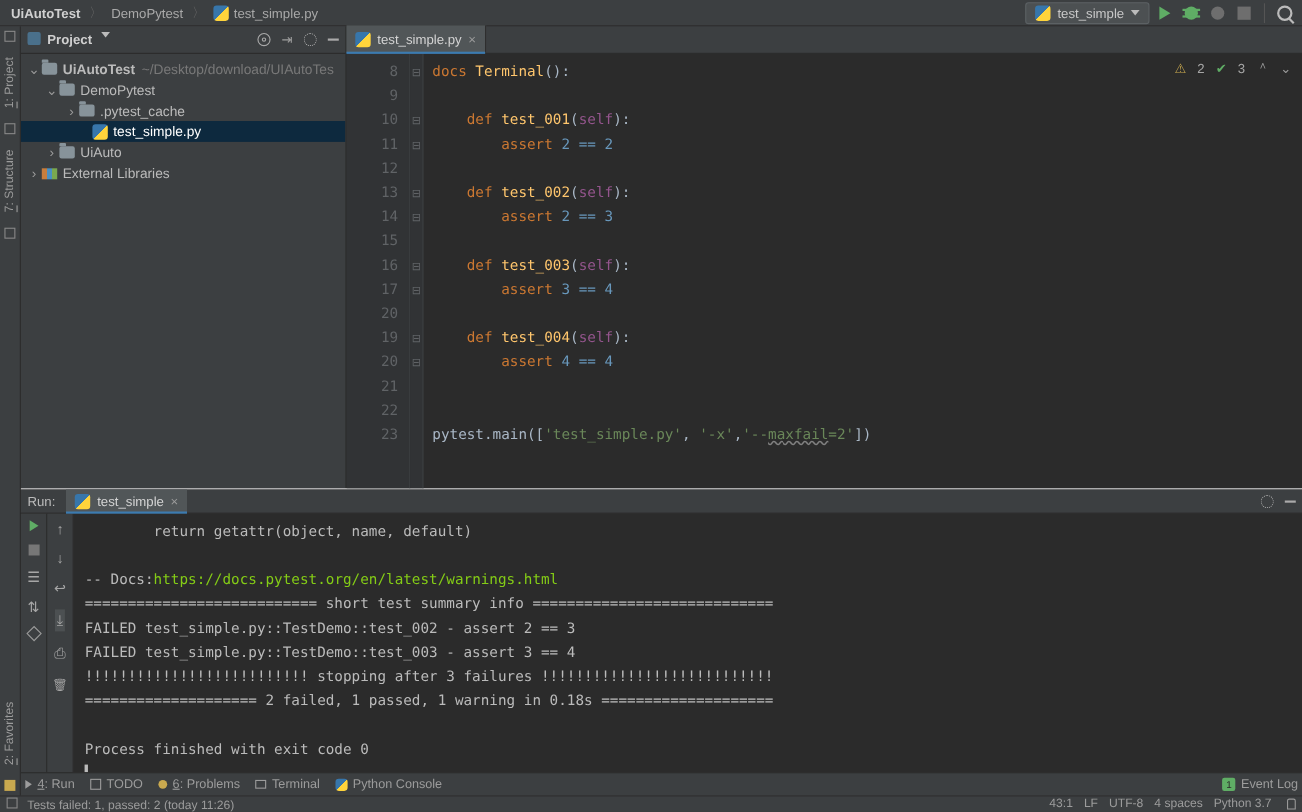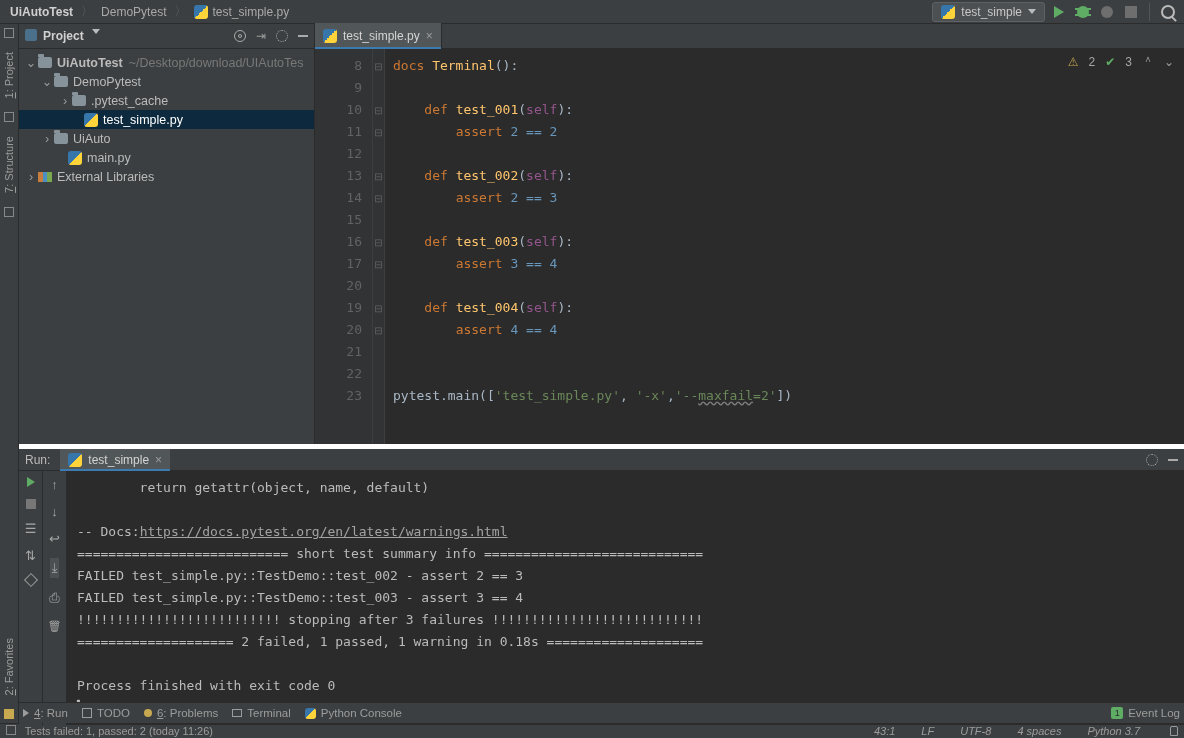--- a/index.html
+++ b/index.html
@@ -133,21 +133,21 @@
   .editor-badges{
     position:absolute;top:4px;right:10px;display:flex;gap:10px;
     align-items:center;font-size:12px;color:#a6a6a6;
   }
   .warn-ic{color:#c9a94f;}
   .ok-ic{color:#5fad65;}
   .editor-badges .chev{color:#9c9c9c;font-size:12px;}
 
   
   .runwin{
-    height:258px;border-top:5px solid #ffffff;background:#2b2b2b;
+    height:258px;border-top:1px solid #ffffff;background:#2b2b2b;
     display:flex;flex-direction:column;
   }
   .run-header{
     height:22px;display:flex;align-items:center;justify-content:space-between;
     background:#3c3f41;border-bottom:1px solid #2b2b2b;padding:0 6px;
   }
   .run-header .left{display:flex;align-items:center;gap:8px;}
   .run-header .title{color:#bbbbbb;}
   .run-tab{
     height:21px;display:flex;align-items:center;gap:6px;padding:0 8px;
@@ -169,21 +169,21 @@
   .arrow-down::before{content:"\2193";}
   .wrap-ic::before{content:"\21A9";}
   .print-ic::before{content:"\2399";}
   .trash-ic::before{content:"\1F5D1";font-size:11px;}
   .tree-ic::before{content:"\2630";}
   pre.console{
     flex:1;padding:6px 10px;
     font:13px/22px Menlo,Consolas,monospace;color:#bbbbbb;
     white-space:pre;overflow:hidden;background:#2b2b2b;
   }
-  .console a{color:#a3a3a3;text-decoration:underline;}
+  .console a{color:#84cc16;}
   .caret{color:#bbb;}
 
   
   .bottombar{
     height:21px;display:flex;align-items:center;justify-content:space-between;
     border-top:1px solid #2b2b2b;background:#3c3f41;font-size:11.5px;
     color:#9c9c9c;padding:0 4px;
   }
   .bottombar .left, .bottombar .right{display:flex;align-items:center;gap:14px;}
   .bot-tab{display:flex;align-items:center;gap:5px;}
@@ -192,21 +192,21 @@
   .dotmk{width:8px;height:8px;border-radius:50%;background:#c9a94f;}
   .termk{width:10px;height:8px;border:1px solid #9c9c9c;}
   .badge1{width:12px;height:12px;border-radius:2px;background:#5fad65;color:#2b2b2b;font-size:9px;display:inline-flex;align-items:center;justify-content:center;}
 
   
   .statusbar{
     height:15px;display:flex;align-items:center;justify-content:space-between;
     background:#3c3f41;border-top:1px solid #2b2b2b;
     font-size:11px;color:#9c9c9c;padding:0 6px;
   }
-  .statusbar .right{display:flex;gap:26px;align-items:center;font-style:italic;}
+  .statusbar .right{display:flex;gap:10px;align-items:center;}
   .lock-ic{width:8px;height:10px;border:1px solid #999;border-radius:2px 2px 0 0;position:relative;margin-left:4px;}
   .sel{background:#4c5052;}
 </style>
 </head>
 <body>
 
 <div class="navbar">
   <div class="breadcrumbs">
     <span class="crumb strong">UiAutoTest</span>
     <span class="crumb-sep">〉</span>
@@ -301,27 +301,20 @@
                 <span class="pyfile-ic"></span>
               </span>
             <span>test_simple.py</span>
           </div>
           <div class="tree-row" style="padding-left:22px">
             <span class="tw">›</span>
               <span class="ic">
                 <span class="dir-ic"></span>
               </span>
             <span>UiAuto</span>
-          </div>
-          <div class="tree-row" style="padding-left:36px">
-            <span class="tw"></span>
-              <span class="ic">
-                <span class="pyfile-ic"></span>
-              </span>
-            <span>main.py</span>
           </div>
           <div class="tree-row" style="padding-left:6px">
             <span class="tw">›</span>
               <span class="ic">
                 <span class="lib-ic"></span>
               </span>
             <span>External Libraries</span>
           </div>
         </div>
       </div>

